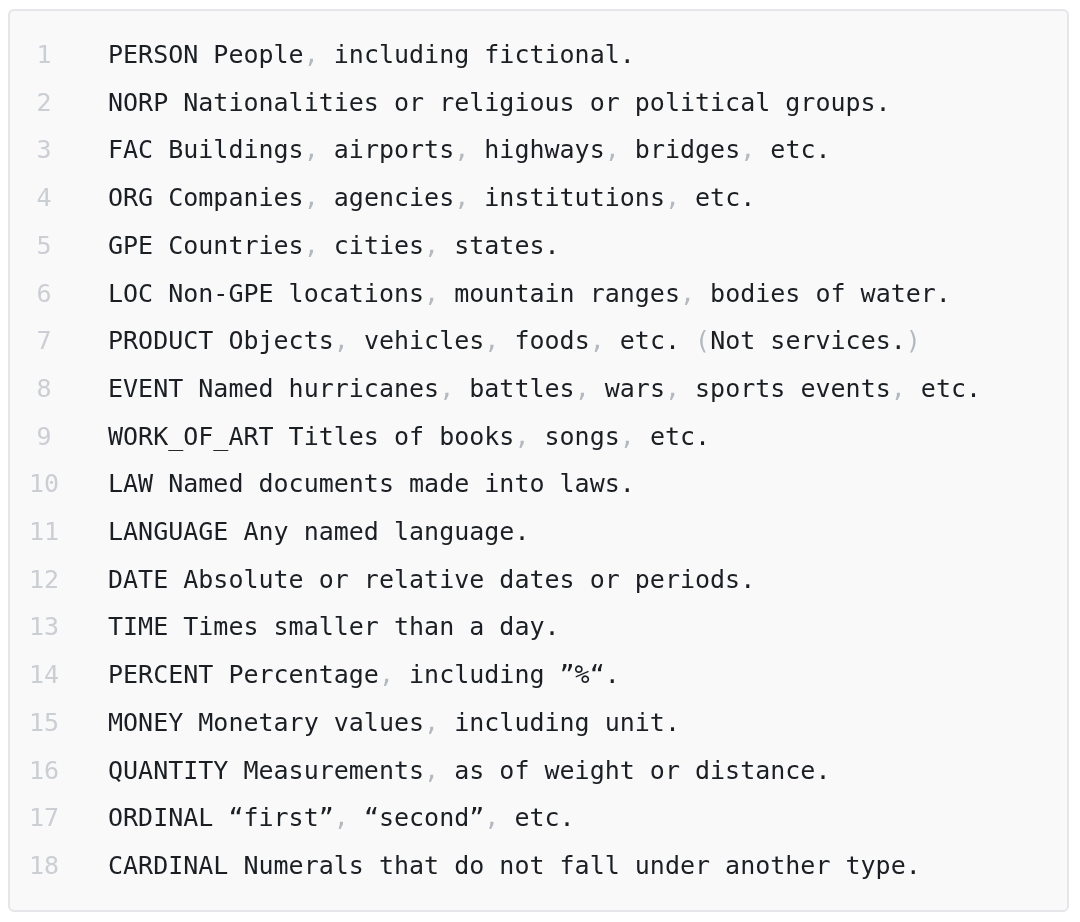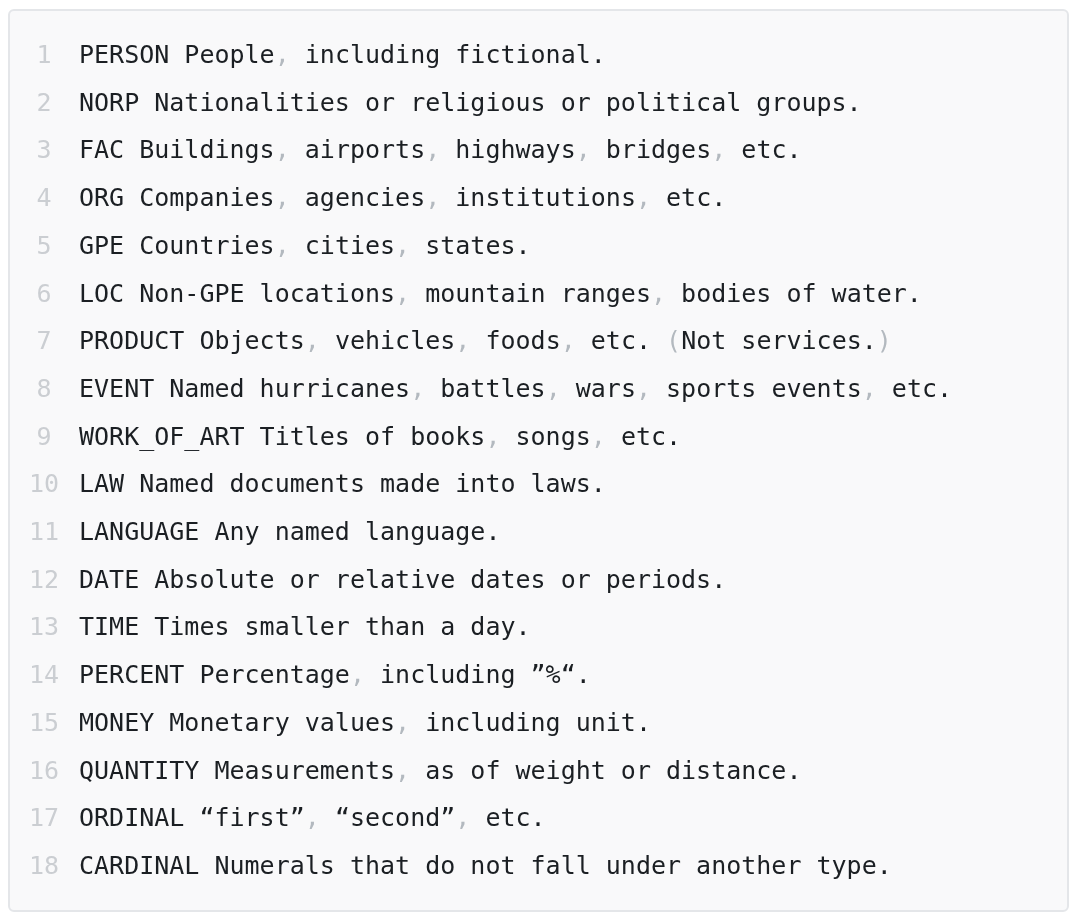--- a/index.html
+++ b/index.html
@@ -43,21 +43,21 @@
   }
   .ln {
     display: inline-block;
     width: 40px;
     flex: 0 0 40px;
     text-align: center;
     color: #cbced2;
     user-select: none;
   }
   .lc {
-    margin-left: 15px;
+    margin-left: 44px;
     color: #1b1f23;
   }
   .tok-text  { color: #1b1f23; }
   .tok-punct { color: #b3b9bf; }
 </style>
 </head>
 <body style="background: rgb(255, 255, 255);">
 
 <div class="page">
   <div class="code-block" style="background: rgb(249, 249, 250); border-color: rgb(228, 230, 233);">

